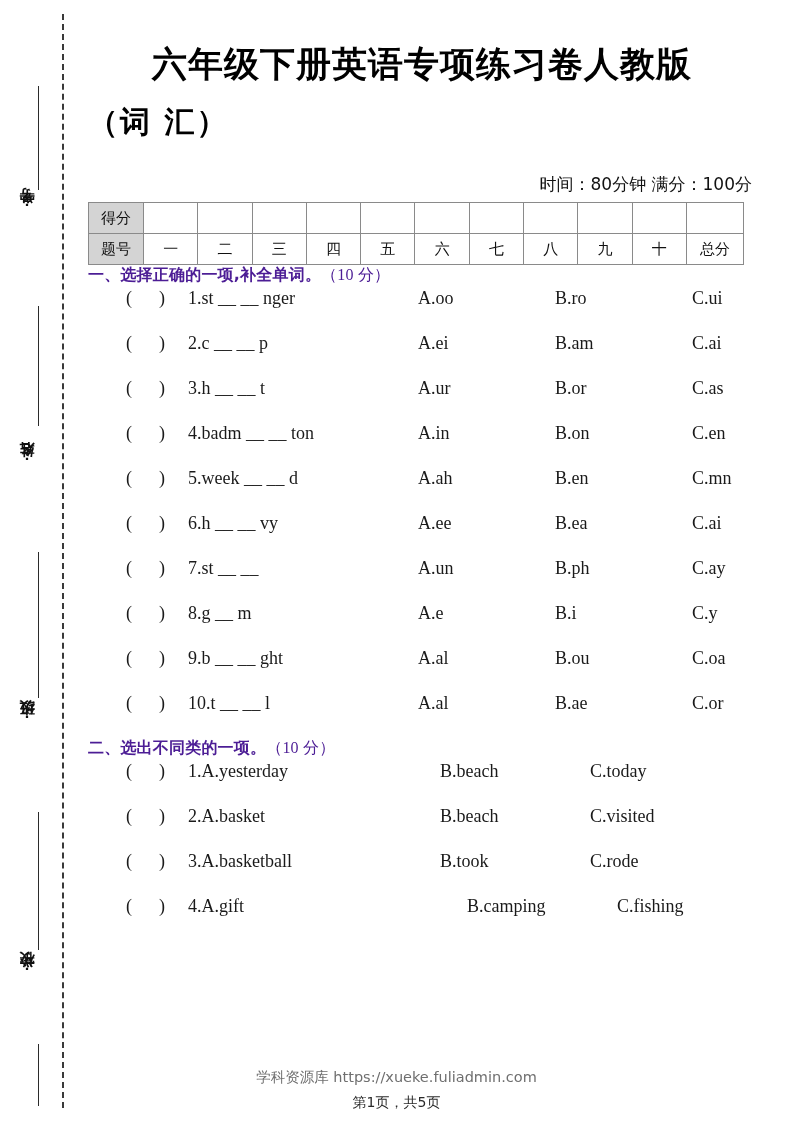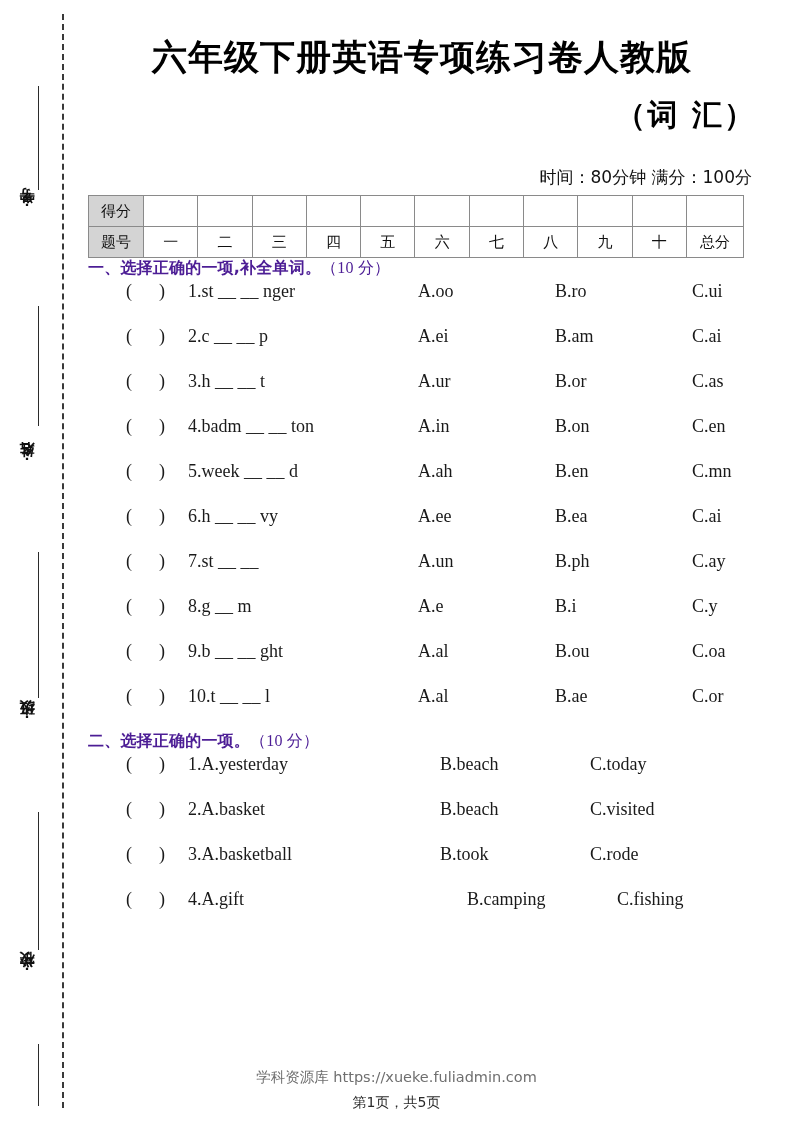--- a/index.html
+++ b/index.html
@@ -56,39 +56,39 @@
   }
   .side-xuehao { top: 198px; }
   .side-xingming { top: 452px; }
   .side-banji   { top: 710px; }
   .side-xuexiao { top: 962px; }
 
   
   .page {
     position: absolute;
     left: 88px;
-    top: 0;
+    top: 7px;
     width: 668px;
     height: 908px;
   }
 
   
   .title {
     margin-top: 36px;
     text-align: center;
     font-family: "DejaVu Sans", sans-serif;
     font-size: 35px;
     font-weight: bold;
     letter-spacing: 1px;
     line-height: 1.2;
     color: #000;
   }
   .subtitle {
     margin-top: 17px;
-    text-align: right;
+    text-align: left;
     font-family: "DejaVu Sans", sans-serif;
     font-size: 30px;
     font-weight: bold;
     letter-spacing: 2px;
     color: #000;
   }
 
   
   .meta-line {
     margin-top: 30px;
@@ -314,21 +314,21 @@
   </div>
   <div class="qrow">
     <span class="q-bracket">(      )</span>
     <span class="q-stem q-stem-wide">10.t __ __ l</span>
     <span class="q-opt">A.al</span>
     <span class="q-opt">B.ae</span>
     <span class="q-opt">C.or</span>
   </div>
 
   <div class="section-head">
-    <span>二、选择正确的一项。</span><span class="pts">（10 分）</span>
+    <span>二、选出不同类的一项。</span><span class="pts">（10 分）</span>
   </div>
 
   <div class="qrow">
     <span class="q-bracket">(      )</span>
     <span class="q-stem" style="flex:0 0 252px;width:252px;">1.A.yesterday</span>
     <span class="q-opt" style="flex:0 0 150px;width:150px;">B.beach</span>
     <span class="q-opt" style="flex:0 0 150px;width:150px;">C.today</span>
   </div>
   <div class="qrow">
     <span class="q-bracket">(      )</span>

